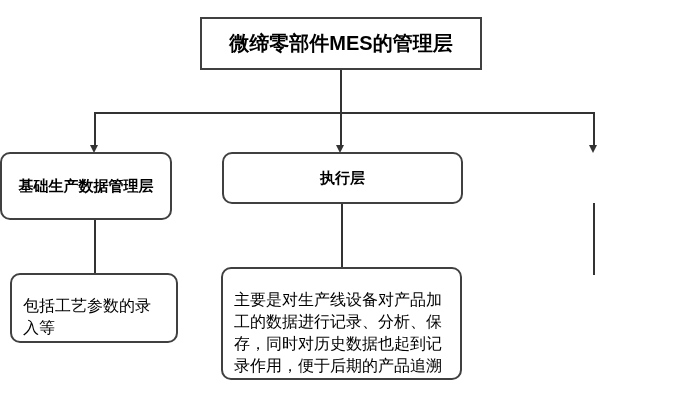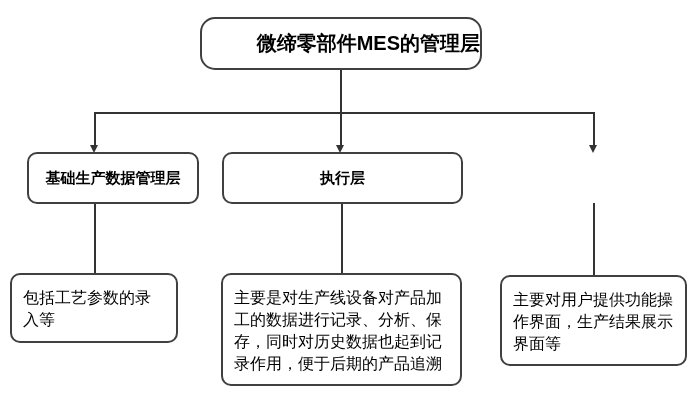--- a/index.html
+++ b/index.html
@@ -19,27 +19,27 @@
     border-radius: 10px;
     box-sizing: border-box;
   }
   .label-box {
     display: flex;
     align-items: center;
     justify-content: center;
     text-align: center;
     font-weight: bold;
   }
-  .title-box { font-size: 20px; border-radius: 15px; justify-content: flex-end; }
+  .title-box { font-size: 20px; border-radius: 0; }
   .mid-box { font-size: 15px; }
   .desc-box {
     font-size: 16px;
     line-height: 22px;
     font-weight: normal;
-    padding: 12px 11px;
+    padding: 20px 11px;
     text-align: left;
   }
   .vline { position: absolute; width: 1.5px; background: #333333; }
   .hline { position: absolute; height: 1.5px; background: #333333; }
   .arrow-down {
     position: absolute;
     width: 0; height: 0;
     border-left: 4.5px solid transparent;
     border-right: 4.5px solid transparent;
     border-top: 8px solid #333333;
@@ -60,30 +60,27 @@
   <div class="arrow-down" style="left:589px; top:145px"></div>
 
   <div class="vline" style="left:94px; top:204px; height:69px"></div>
   <div class="vline" style="left:341px; top:204px; height:69px"></div>
   <div class="vline" style="left:593px; top:203px; height:72px"></div>
 
   <div class="box label-box title-box" style="left:200px; top:17px; width:282px; height:53px">
     <span>微缔零部件MES的管理层</span>
   </div>
 
-  <div class="box label-box mid-box" style="left:27px; top:152px; width:172px; height:52px">
+  <div class="box label-box mid-box" style="left:0; top:152px; width:172px; height:68px">
     <span>基础生产数据管理层</span>
   </div>
   <div class="box label-box mid-box" style="left:222px; top:152px; width:241px; height:52px">
     <span>执行层</span>
   </div>
 
   <div class="box desc-box" style="left:10px; top:273px; width:168px; height:70px">
     <span>包括工艺参数的录入等</span>
   </div>
-  <div class="box desc-box" style="left:221px; top:273px; width:241px; height:113px">
+  <div class="box desc-box" style="left:221px; top:267px; width:241px; height:113px">
     <span>主要是对生产线设备对产品加工的数据进行记录、分析、保存，同时对历史数据也起到记录作用，便于后期的产品追溯</span>
-  </div>
-  <div class="box desc-box" style="left:500px; top:275px; width:187px; height:91px">
-    <span>主要对用户提供功能操作界面，生产结果展示界面等</span>
   </div>
 
 </div>
 
 </body></html>

